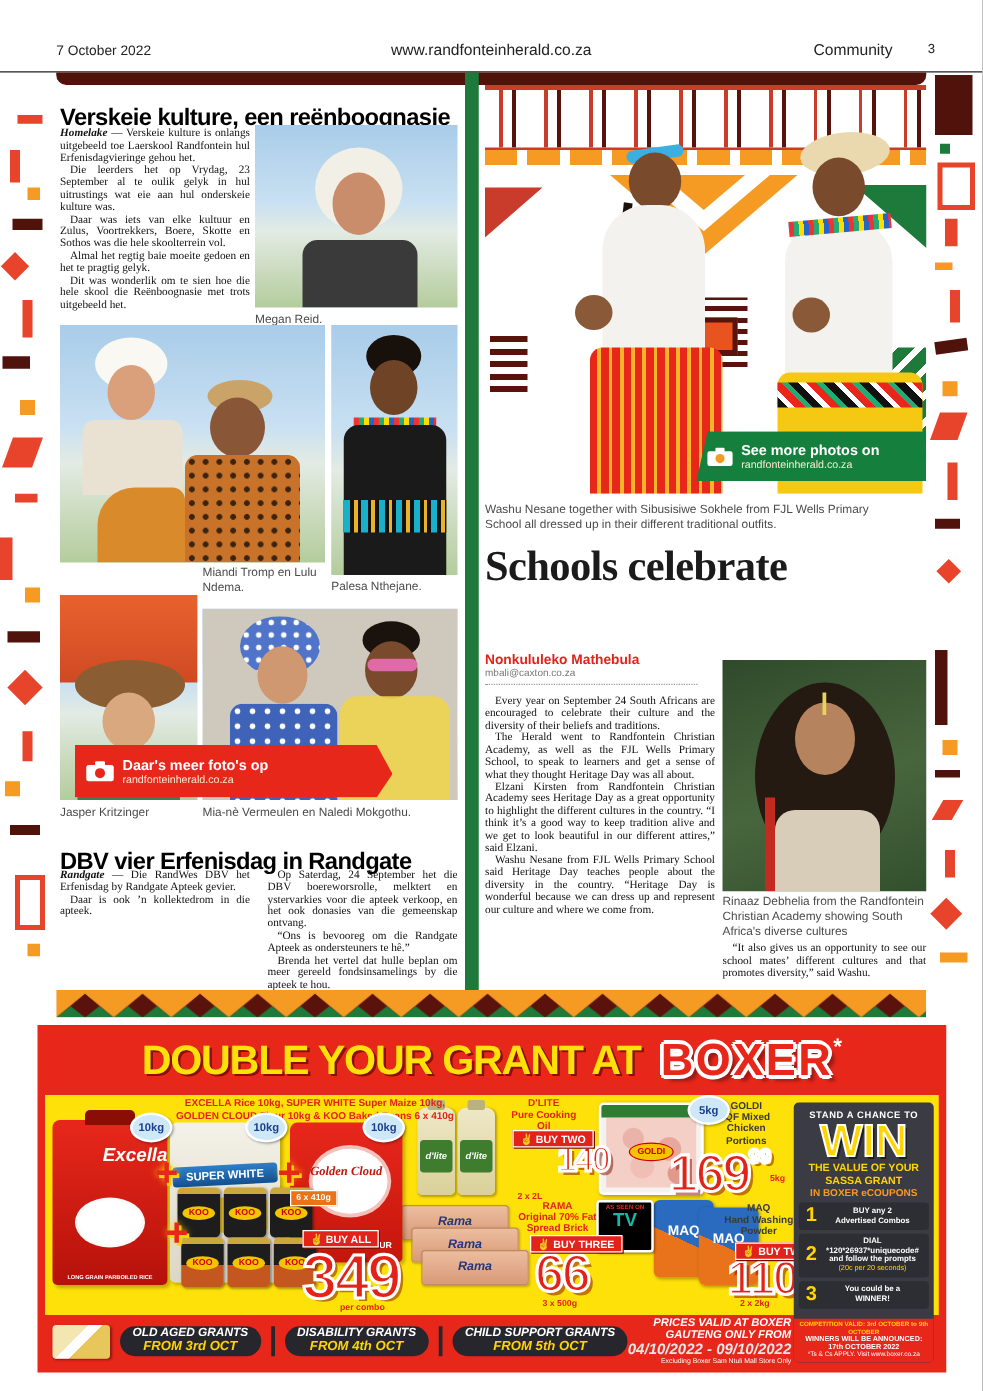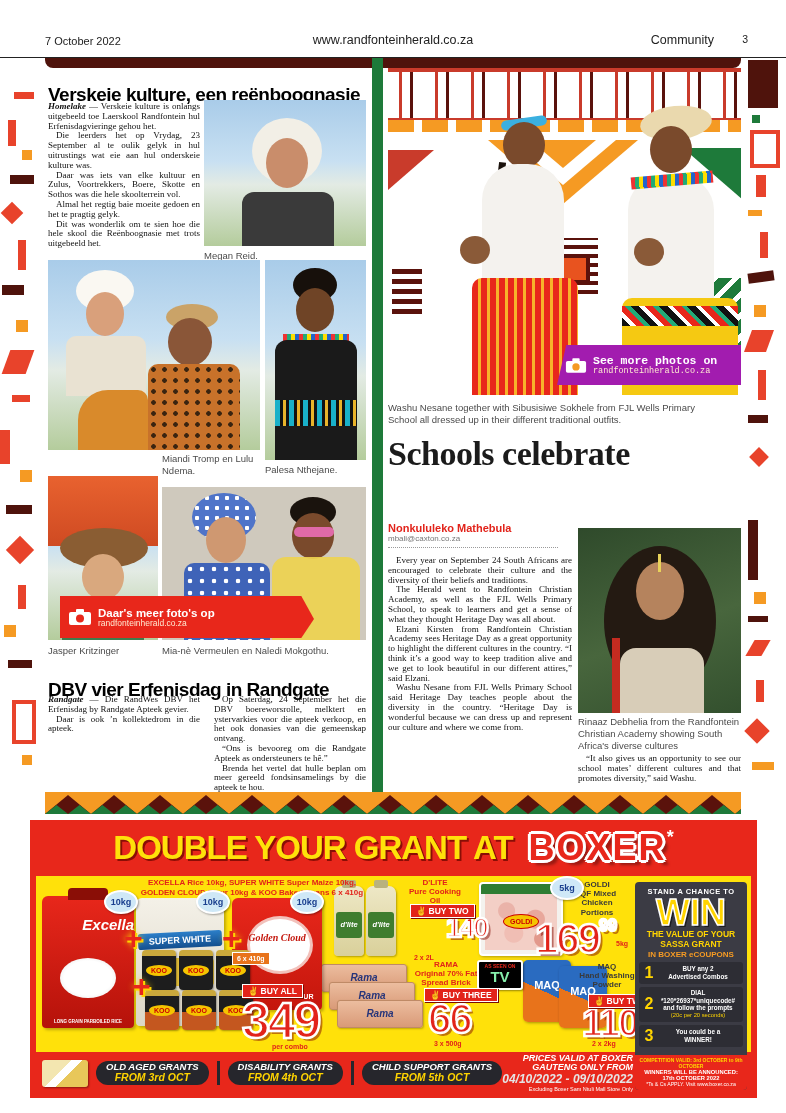--- a/index.html
+++ b/index.html
@@ -26,21 +26,21 @@
   .lead-bold{font-weight:bold;}
   .cap{position:absolute;font-size:9.5px;color:#4b4b4b;line-height:1.25;}
   .photo{position:absolute;overflow:hidden;background:linear-gradient(180deg,#a9cce9 0%,#c8e0f2 42%,#e3ebe4 58%,#b4cc9c 100%);}
   .blob{position:absolute;border-radius:50%;}
   .rect{position:absolute;}
   
   .promo{position:absolute;display:flex;align-items:center;gap:6px;color:#fff;z-index:6;padding:3px 8px;}
   .promo .t1{font-weight:bold;font-size:11.5px;line-height:1.05;}
   .promo .t2{font-size:8.5px;color:#ffe9d2;line-height:1.05;}
   .promo-red{background:#e8271b;clip-path:polygon(0 0,95% 0,100% 55%,95% 100%,0 100%);}
-  .promo-orange{background:#a21caf;clip-path:polygon(5% 0,100% 0,100% 100%,0 100%);font-family:Liberation Mono, monospace;}
+  .promo-orange{background:#15803d;clip-path:polygon(5% 0,100% 0,100% 100%,0 100%);}
   .cam{flex:0 0 auto;}
   
   .main-head{position:absolute;left:388px;top:436px;width:360px;font-family:"Liberation Serif",serif;
       font-weight:bold;font-size:34px;line-height:1.07;letter-spacing:-0.5px;color:#1b1b1b;}
   .byline{position:absolute;left:388px;top:522px;width:170px;border-bottom:1px dotted #9a9a9a;padding-bottom:4px;}
   .byline .bn{color:#e2231a;font-weight:bold;font-size:11px;}
   .byline .be{color:#777;font-size:8px;}
   
   .hero{position:absolute;left:388px;top:68px;width:353px;height:327px;background:#fff;overflow:hidden;}
   .tri{position:absolute;width:0;height:0;}
@@ -78,21 +78,21 @@
       color:#27357a;font-style:italic;font-weight:bold;font-size:10px;text-align:center;line-height:26px;box-shadow:1px 1px 2px rgba(0,0,0,.25);}
   .goldi-pack{position:absolute;width:80px;height:70px;background:#f4f2ee;border:2px solid #fff;box-shadow:1px 1px 3px rgba(0,0,0,.3);
       border-radius:4px;overflow:hidden;z-index:2;}
   .goldi-meat{position:absolute;inset:10px 4px 4px 4px;background:radial-gradient(circle at 30% 30%,#eab3a9 8px,transparent 9px),radial-gradient(circle at 70% 45%,#e8a79b 9px,transparent 10px),radial-gradient(circle at 40% 70%,#f0beb4 9px,transparent 10px),radial-gradient(circle at 80% 80%,#e2998c 8px,transparent 9px),#f3cfc6;}
   .goldi-head{position:absolute;left:0;right:0;top:0;height:10px;background:#2e7d33;color:#ffe10a;font-size:4.5px;font-weight:bold;text-align:center;line-height:10px;}
   .goldi-oval{position:absolute;left:22px;top:30px;background:#f5c400;border:1px solid #c00;color:#c00;font-weight:bold;font-size:7px;border-radius:50%;padding:3px 6px;}
   .maq-bag{position:absolute;width:48px;height:62px;border-radius:5px;background:linear-gradient(205deg,#2a6bc0 0 52%,#e8731b 52% 100%);
       box-shadow:1px 1px 3px rgba(0,0,0,.35);color:#fff;font-weight:bold;font-size:11px;text-align:center;line-height:50px;z-index:2;}
   .tv-badge{position:absolute;width:42px;background:#000;border:2px solid #fff;border-radius:3px;text-align:center;z-index:4;box-shadow:1px 1px 2px rgba(0,0,0,.4);}
   .tv-badge .l1{display:block;color:#e8271b;font-weight:bold;font-size:5px;padding-top:1px;}
-  .tv-badge .l2{display:block;color:#86efac;font-weight:bold;font-size:15px;line-height:1;padding-bottom:4px;}
+  .tv-badge .l2{display:block;color:#14b8a6;font-weight:bold;font-size:15px;line-height:1;padding-bottom:16px;}
   .cents{font-size:16px;letter-spacing:0;vertical-align:top;}
   
   .win{position:absolute;right:10px;top:62px;width:112px;height:208px;background:#3b3b44;border-radius:4px;z-index:8;
       text-align:center;color:#fff;overflow:hidden;}
   .win .kick{font-weight:bold;font-size:7.5px;letter-spacing:.5px;margin-top:5px;}
   .win .wt{font-weight:bold;font-size:36px;line-height:.95;color:#ffd400;-webkit-text-stroke:1.5px #fff;text-shadow:2px 2px 0 rgba(0,0,0,.5);}
   .win .y1{color:#ffd400;font-weight:bold;font-size:8.5px;line-height:1.15;}
   .win .o1{color:#f59a23;font-weight:bold;font-size:8px;margin-bottom:3px;}
   .step{display:flex;align-items:center;background:#2d2d34;border-radius:3px;margin:3px 4px;padding:2px 3px;text-align:left;}
   .step .num{color:#ffd400;font-weight:bold;font-size:16px;width:14px;flex:0 0 auto;text-align:center;}

